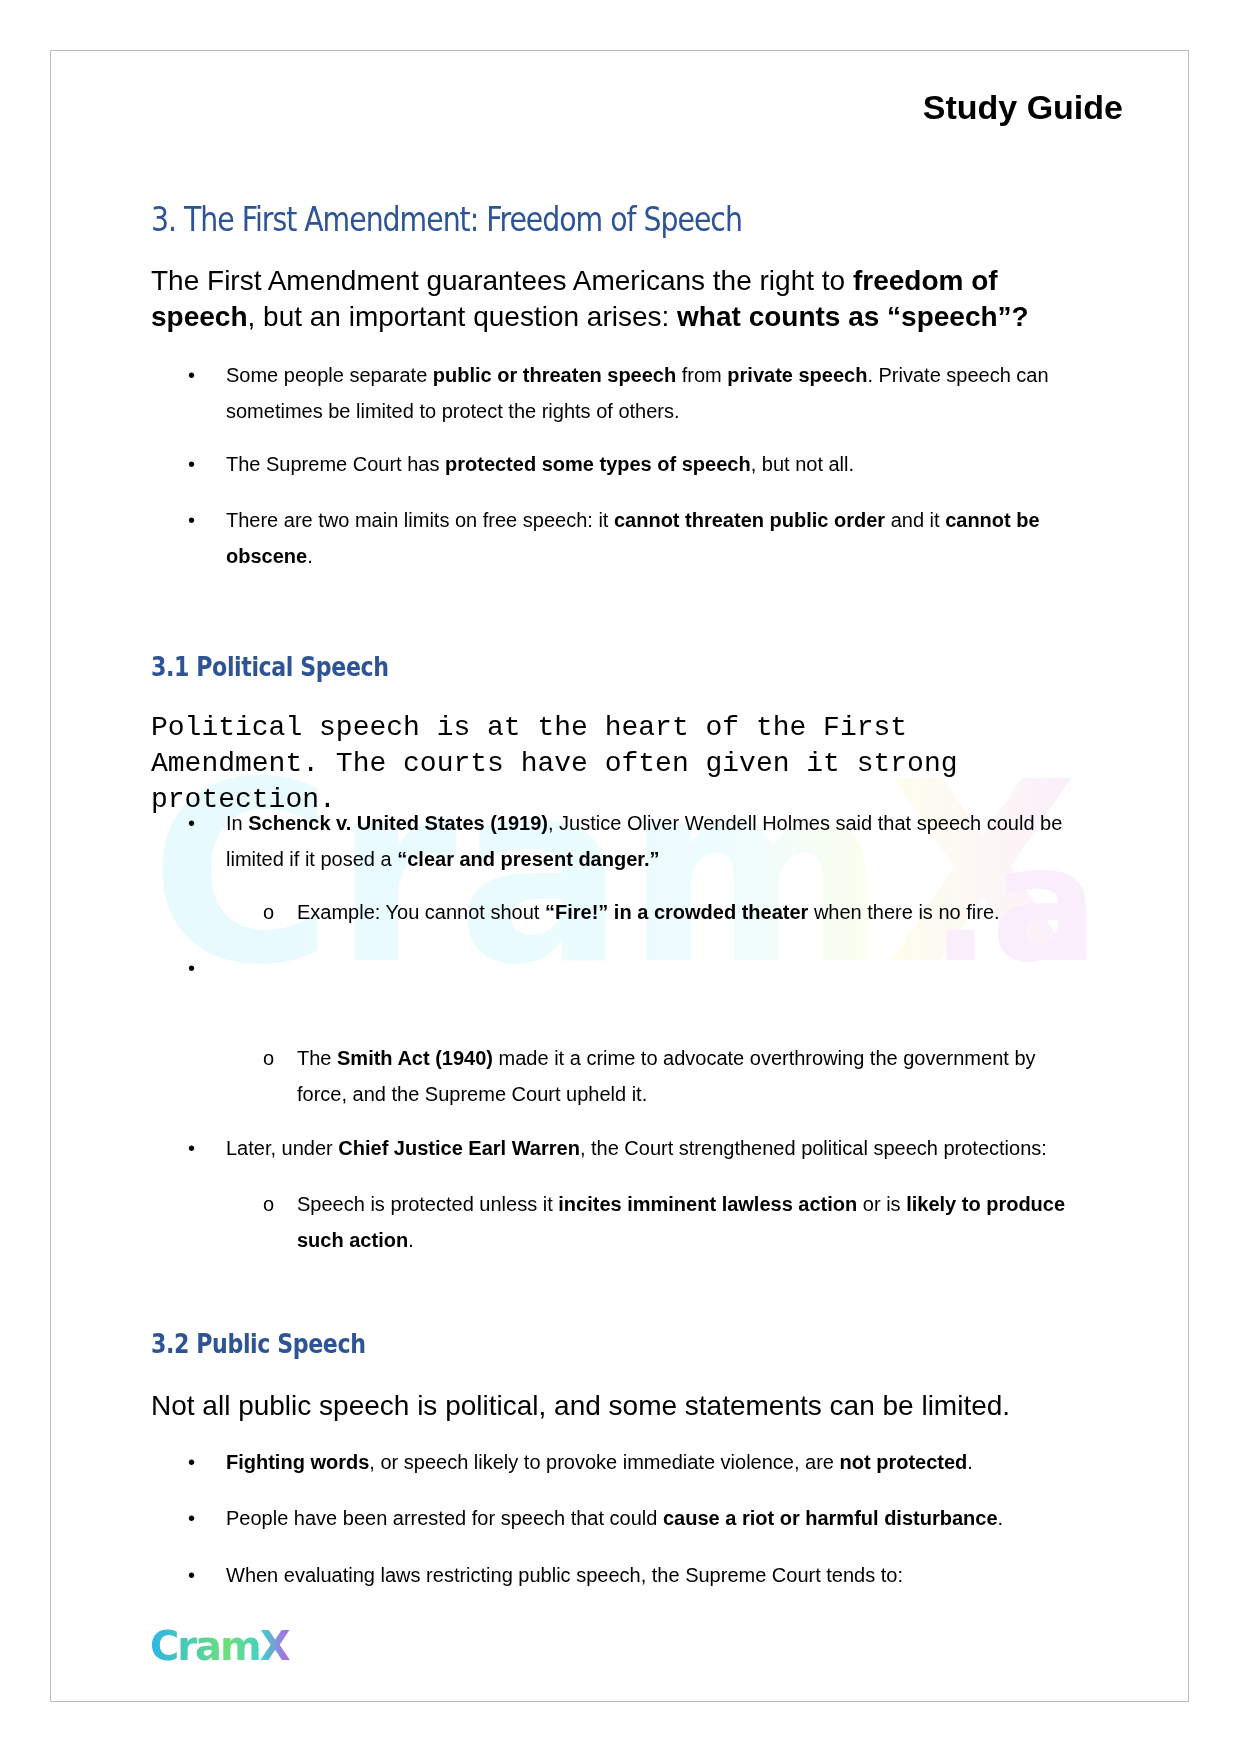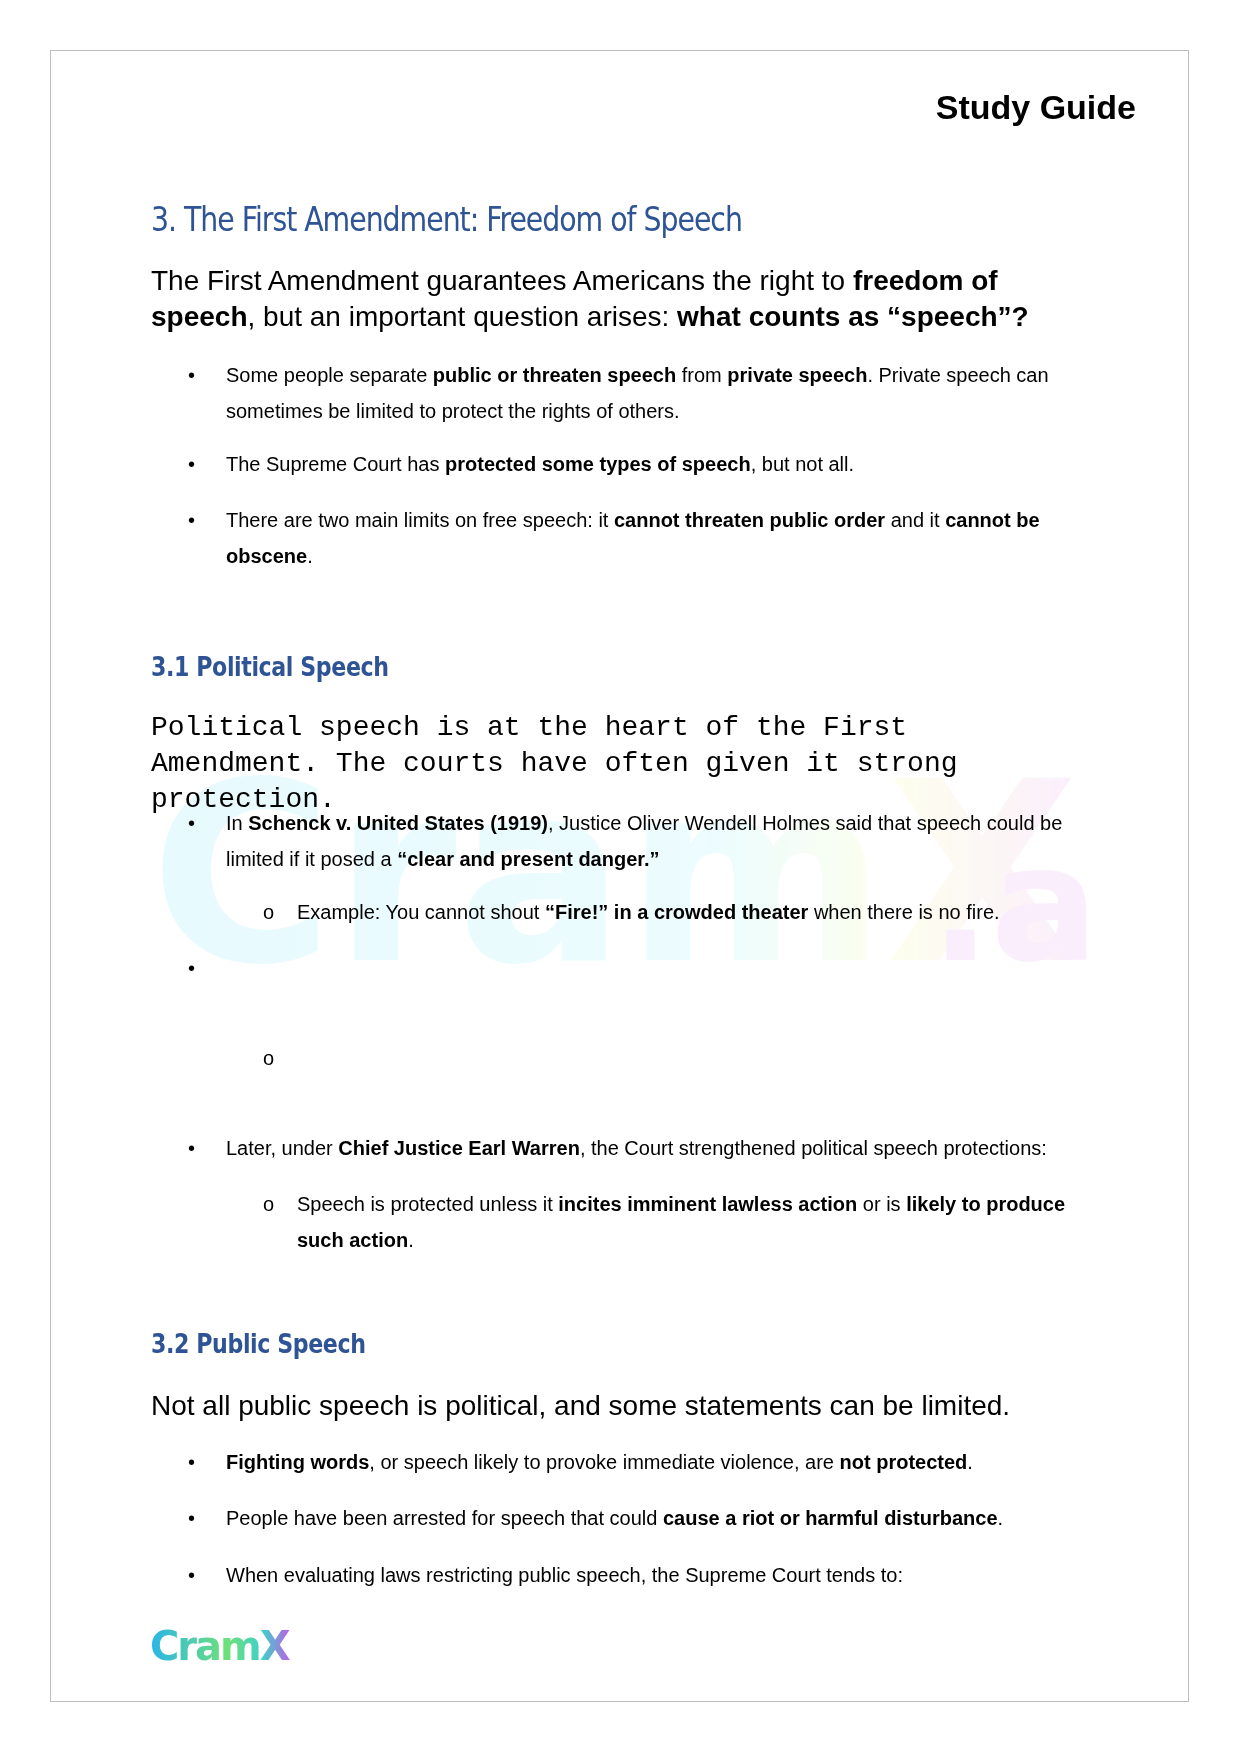--- a/index.html
+++ b/index.html
@@ -1,18 +1,18 @@
 <!DOCTYPE html>
 <html><head>
 <meta charset="utf-8">
 <style>
   html, body { margin: 0; padding: 0; background: #ffffff; }
   body { width: 1241px; height: 1755px; position: relative; overflow: hidden; font-family: "Liberation Sans", sans-serif; color: #000; }
   .page { position: absolute; left: 50px; top: 50px; width: 1139px; height: 1652px; border: 1.5px solid #bdbdbd; box-sizing: border-box; }
-  .header-title { position: absolute; right: 105px; top: 88px; font-size: 34px; font-weight: bold; }
+  .header-title { position: absolute; right: 118px; top: 88px; font-size: 34px; font-weight: bold; }
   .h1 { position: absolute; left: 151px; top: 200px; font-size: 33px; color: #2f5496; font-family: "DejaVu Sans", sans-serif; letter-spacing: -1.2px; transform: scaleX(0.86); transform-origin: left; white-space: nowrap; }
   .h2 { position: absolute; left: 151px; font-size: 27px; color: #2f5496; font-weight: bold; font-family: "DejaVu Sans", sans-serif; transform: scaleX(0.82); transform-origin: left; white-space: nowrap; letter-spacing: -0.5px; }
   .p { position: absolute; left: 151px; width: 930px; font-size: 28px; line-height: 36px; }
   .bullet { position: absolute; left: 151px; width: 940px; font-size: 20px; line-height: 36px; }
   .bullet .mark { position: absolute; left: 37px; top: 0; }
   .bullet .txt { position: absolute; left: 75px; width: 860px; }
   .sub { position: absolute; left: 151px; width: 940px; font-size: 20px; line-height: 36px; }
   .sub .mark { position: absolute; left: 112px; top: 0; }
   .sub .txt { position: absolute; left: 146px; width: 790px; }
   b { font-weight: bold; }
@@ -66,20 +66,21 @@
 </div>
 <div class="sub" style="top:894px; height:36px;">
   <span class="mark">o</span>
   <span class="txt"><span>Example: You cannot shout </span><b>“Fire!” in a crowded theater</b><span> when there is no fire.</span></span>
 </div>
 <div class="bullet" style="top:950px; height:72px;">
   <span class="mark">•</span>
 </div>
 <div class="sub" style="top:1040px; height:72px;">
   <span class="mark">o</span>
+  <span class="txt"><span>The </span><b>Smith Act (1940)</b><span> made it a crime to advocate overthrowing the government by force, and the Supreme Court upheld it.</span></span>
 </div>
 <div class="bullet" style="top:1130px; height:36px;">
   <span class="mark">•</span>
   <span class="txt" style="width:900px;"><span>Later, under </span><b>Chief Justice Earl Warren</b><span>, the Court strengthened political speech protections:</span></span>
 </div>
 <div class="sub" style="top:1186px; height:72px;">
   <span class="mark">o</span>
   <span class="txt"><span>Speech is protected unless it </span><b>incites imminent lawless action</b><span> or is </span><b>likely to produce such action</b><span>.</span></span>
 </div>
 

